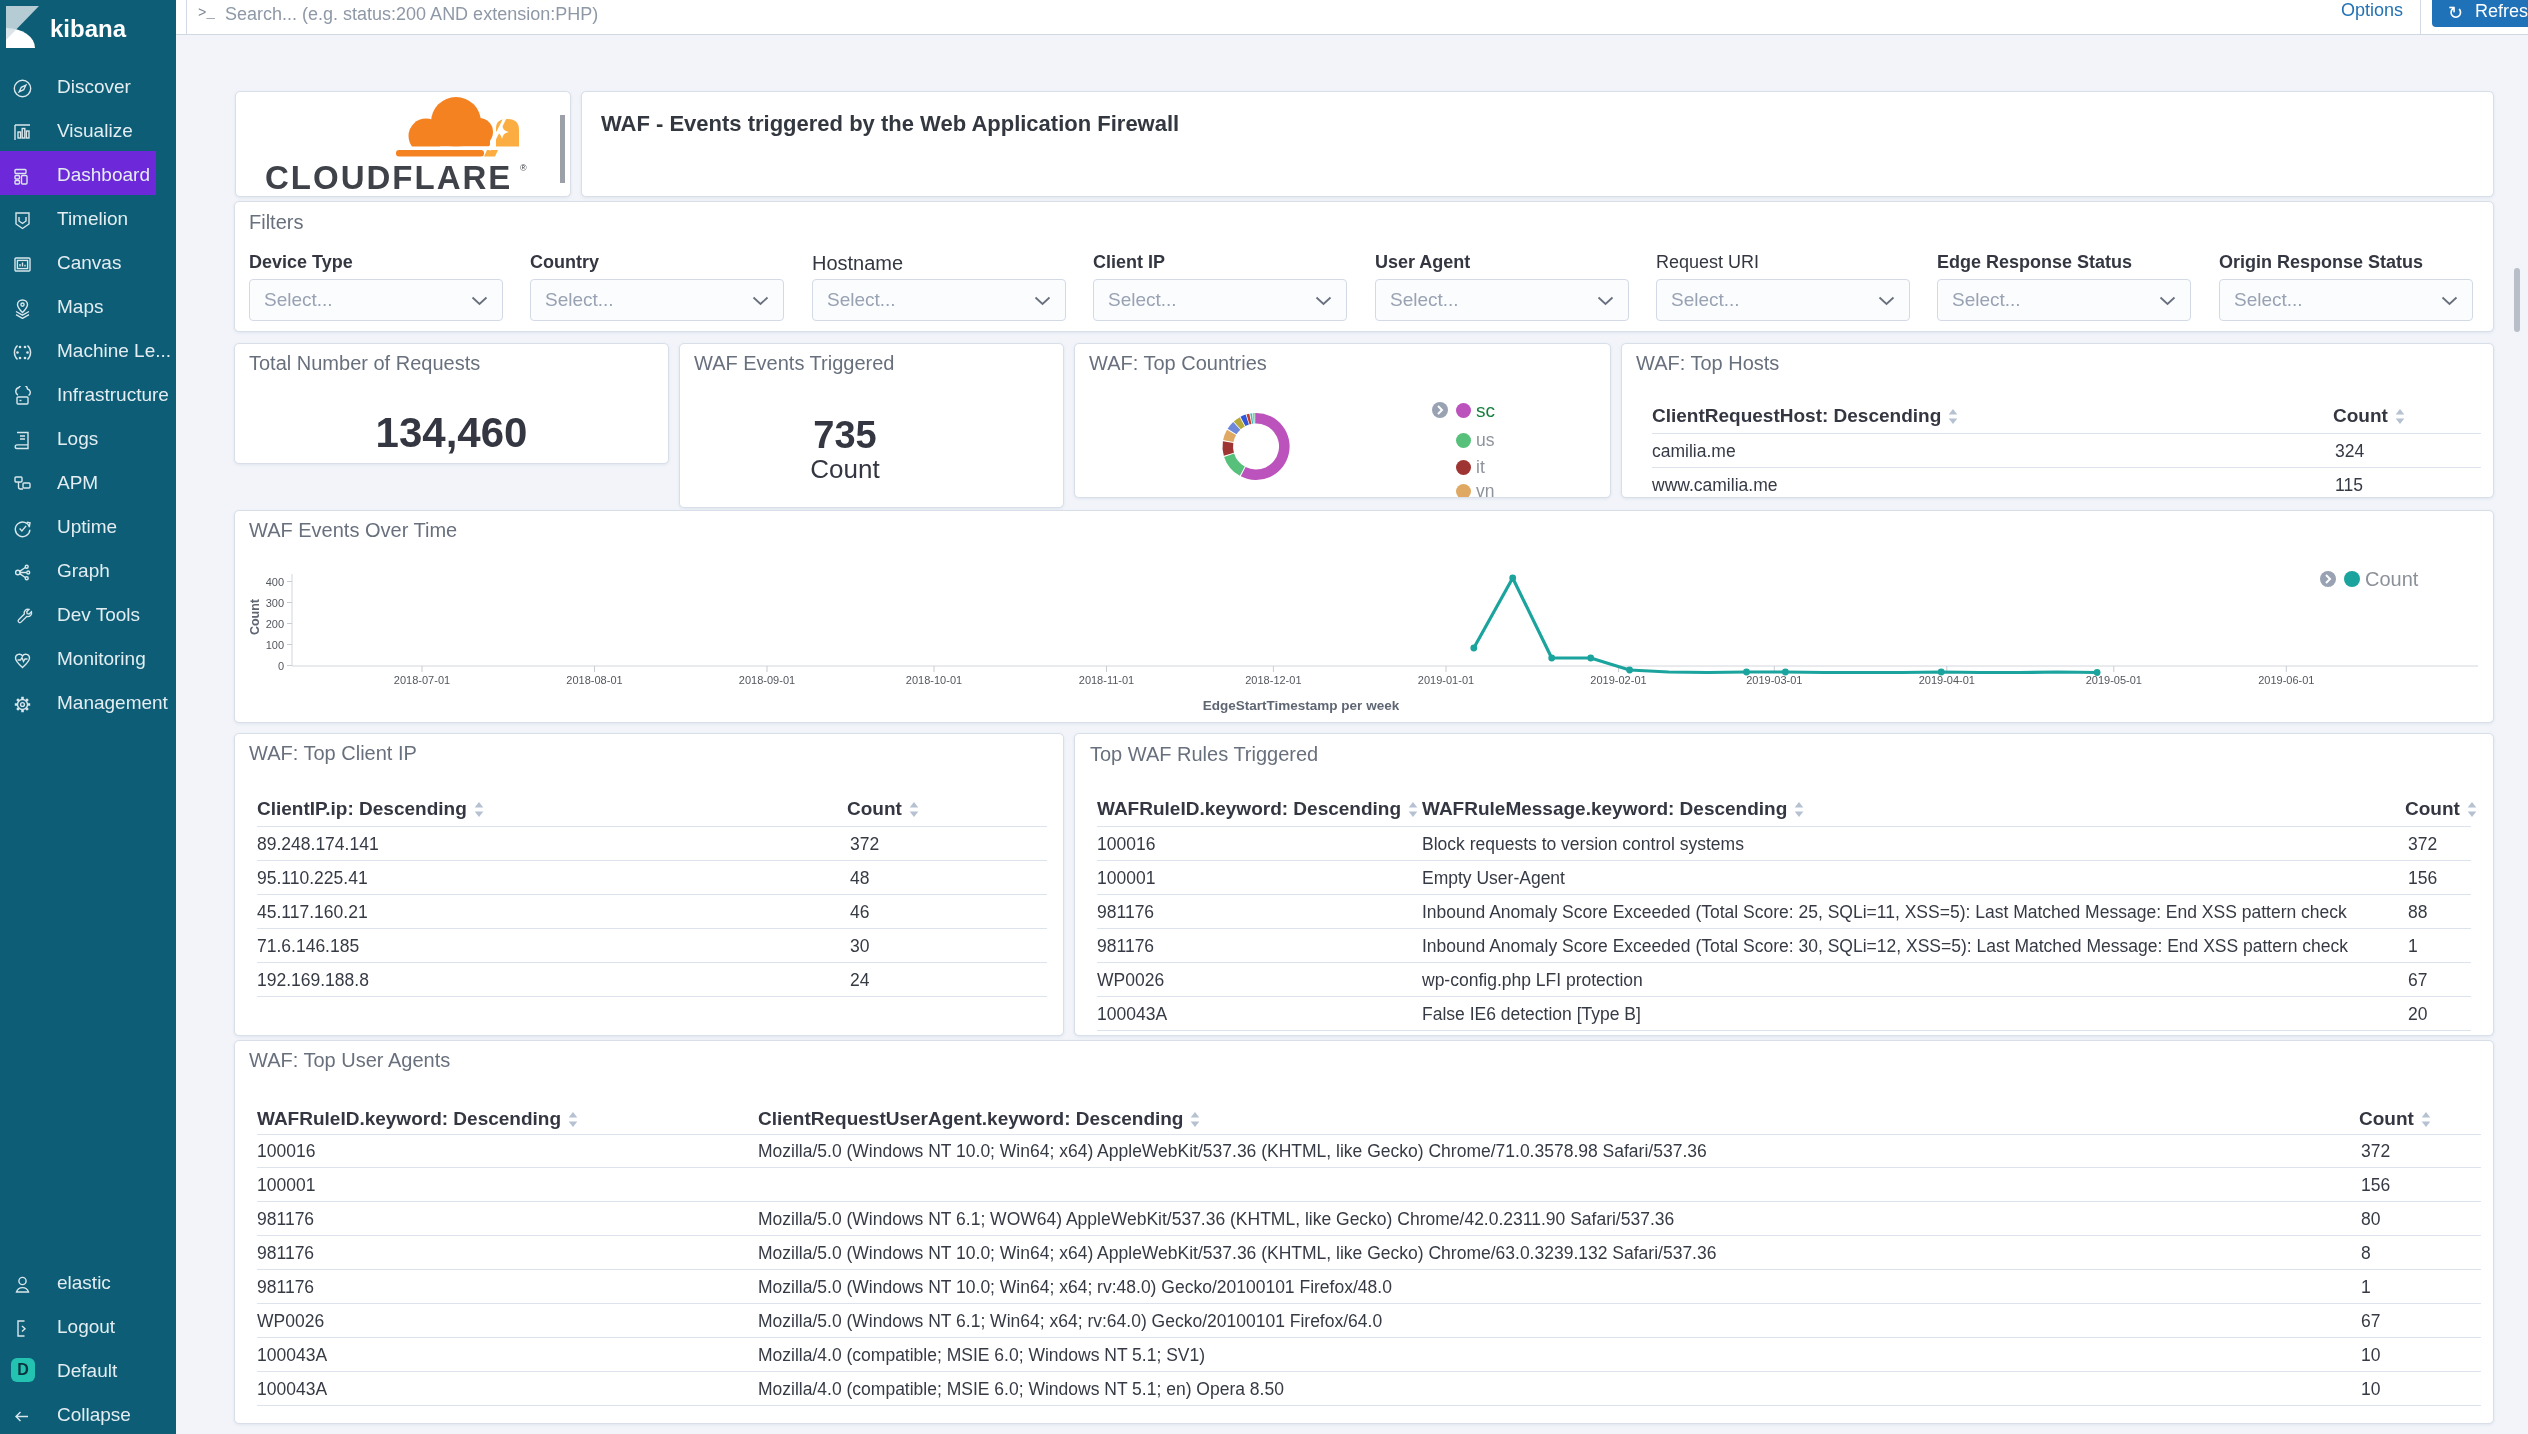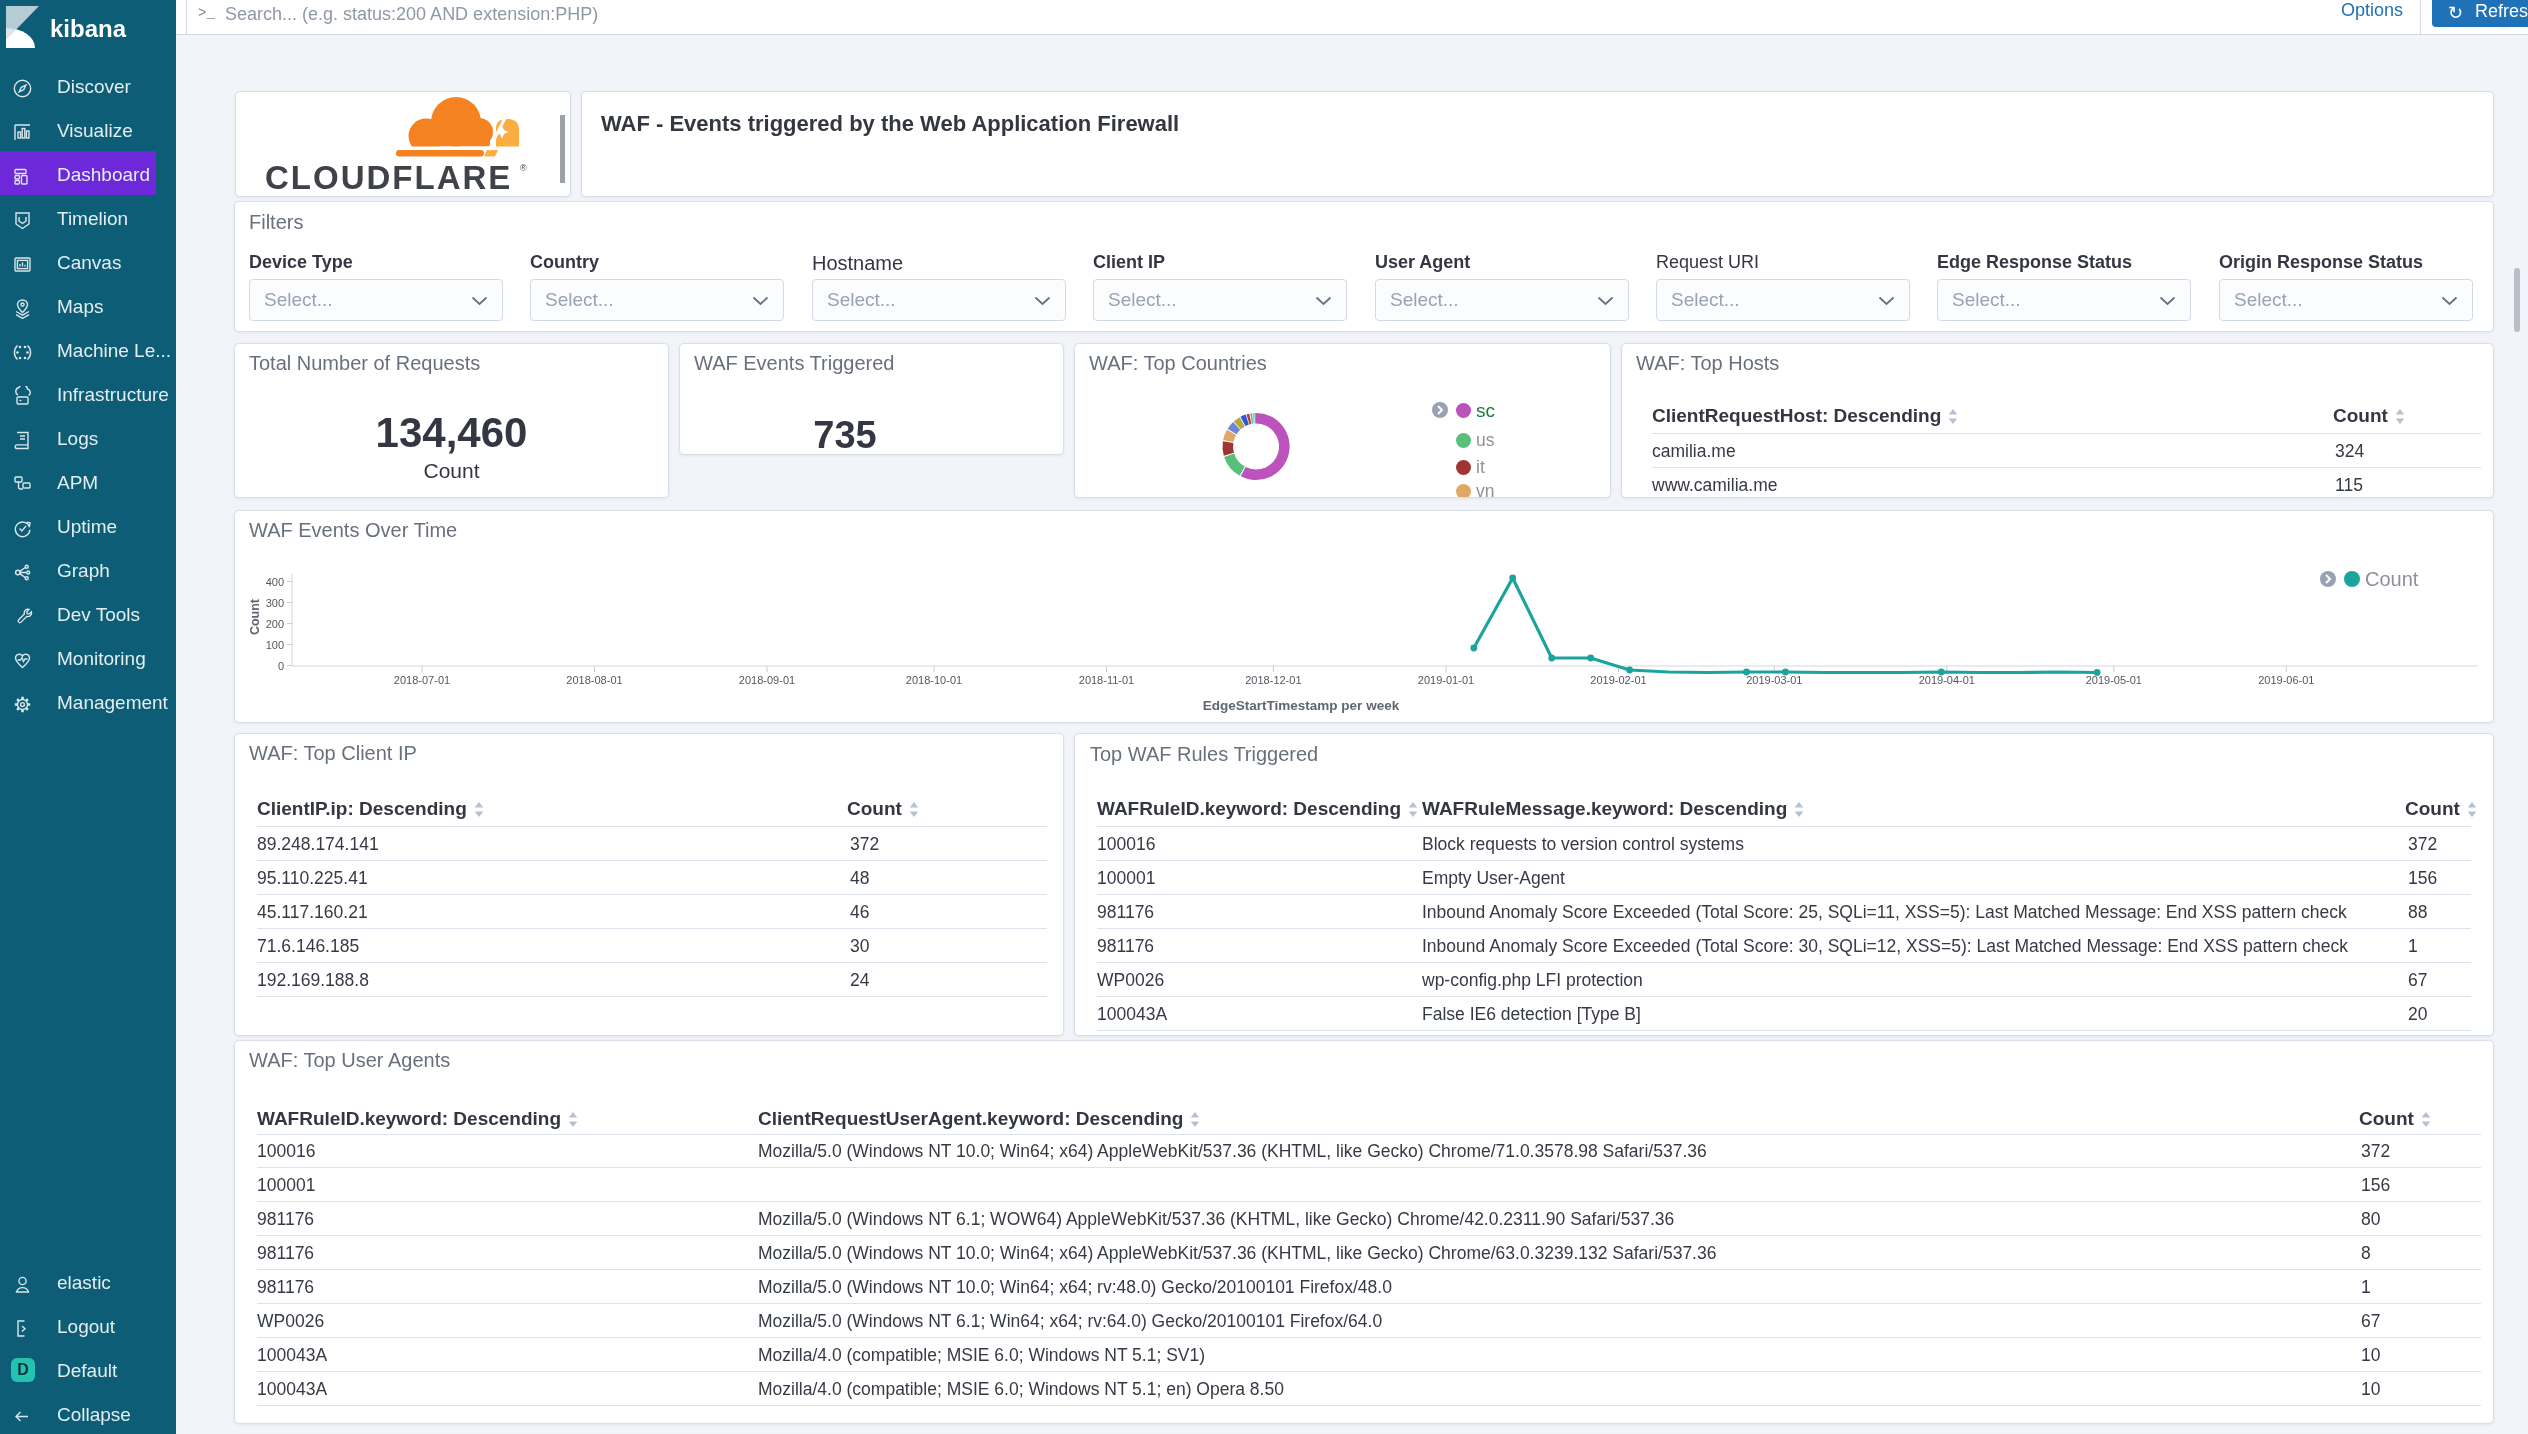--- a/index.html
+++ b/index.html
@@ -82,26 +82,26 @@
       <div style="position:absolute;left:1702px;top:50px;font-weight:bold;font-size:18px;color:#343741">Edge Response Status</div>
       <div class="select" style="left:1702px;top:77px">Select...<svg width="17" height="10" viewBox="0 0 17 10" class="chev">
           <path d="M1.5 1.5 L8.5 8 L15.5 1.5" fill="none" stroke="#69707d" stroke-width="1.8"></path>
         </svg></div>
       <div style="position:absolute;left:1984px;top:50px;font-weight:bold;font-size:18px;color:#343741">Origin Response Status</div>
       <div class="select" style="left:1984px;top:77px">Select...<svg width="17" height="10" viewBox="0 0 17 10" class="chev">
           <path d="M1.5 1.5 L8.5 8 L15.5 1.5" fill="none" stroke="#69707d" stroke-width="1.8"></path>
         </svg></div>
     </div>
 
-  <div class="panel" style="left:234px;top:343px;width:435px;height:155px">
+  <div class="panel" style="left:234px;top:343px;width:435px;height:121px">
       <div class="ptitle" style="left:14px;top:8px">Total Number of Requests</div>
       <div style="position:absolute;left:0;top:68px;width:433px;text-align:center;font-size:42px;font-weight:bold;color:#343741;line-height:1">134,460</div>
       <div style="position:absolute;left:0;top:116px;width:433px;text-align:center;font-size:21px;color:#343741;line-height:1">Count</div>
     </div>
-  <div class="panel" style="left:679px;top:343px;width:385px;height:112px">
+  <div class="panel" style="left:679px;top:343px;width:385px;height:165px">
       <div class="ptitle" style="left:14px;top:8px">WAF Events Triggered</div>
       <div style="position:absolute;left:0;top:72px;width:330px;text-align:center;font-size:38px;font-weight:bold;color:#343741;line-height:1">735</div>
       <div style="position:absolute;left:0;top:112px;width:330px;text-align:center;font-size:26px;color:#343741;line-height:1">Count</div>
     </div>
   <div class="panel" style="left:1074px;top:343px;width:537px;height:155px">
       <div class="ptitle" style="left:14px;top:8px">WAF: Top Countries</div>
       <svg width="537" height="155" viewBox="1074 343 537 155" style="position:absolute;left:0;top:0">
         <path d="M1255.0,412.0 A33.5,33.5 0 1 1 1239.8,475.3 L1244.6,466.0 A23,23 0 1 0 1255.0,422.5 Z" fill="#bc52bc"></path>
         <path d="M1238.8,474.8 A33.5,33.5 0 0 1 1223.1,455.9 L1233.1,452.6 A23,23 0 0 0 1243.8,465.6 Z" fill="#57c17b"></path>
         <path d="M1222.8,454.7 A33.5,33.5 0 0 1 1221.9,440.3 L1232.3,441.9 A23,23 0 0 0 1232.9,451.8 Z" fill="#9e3533"></path>

